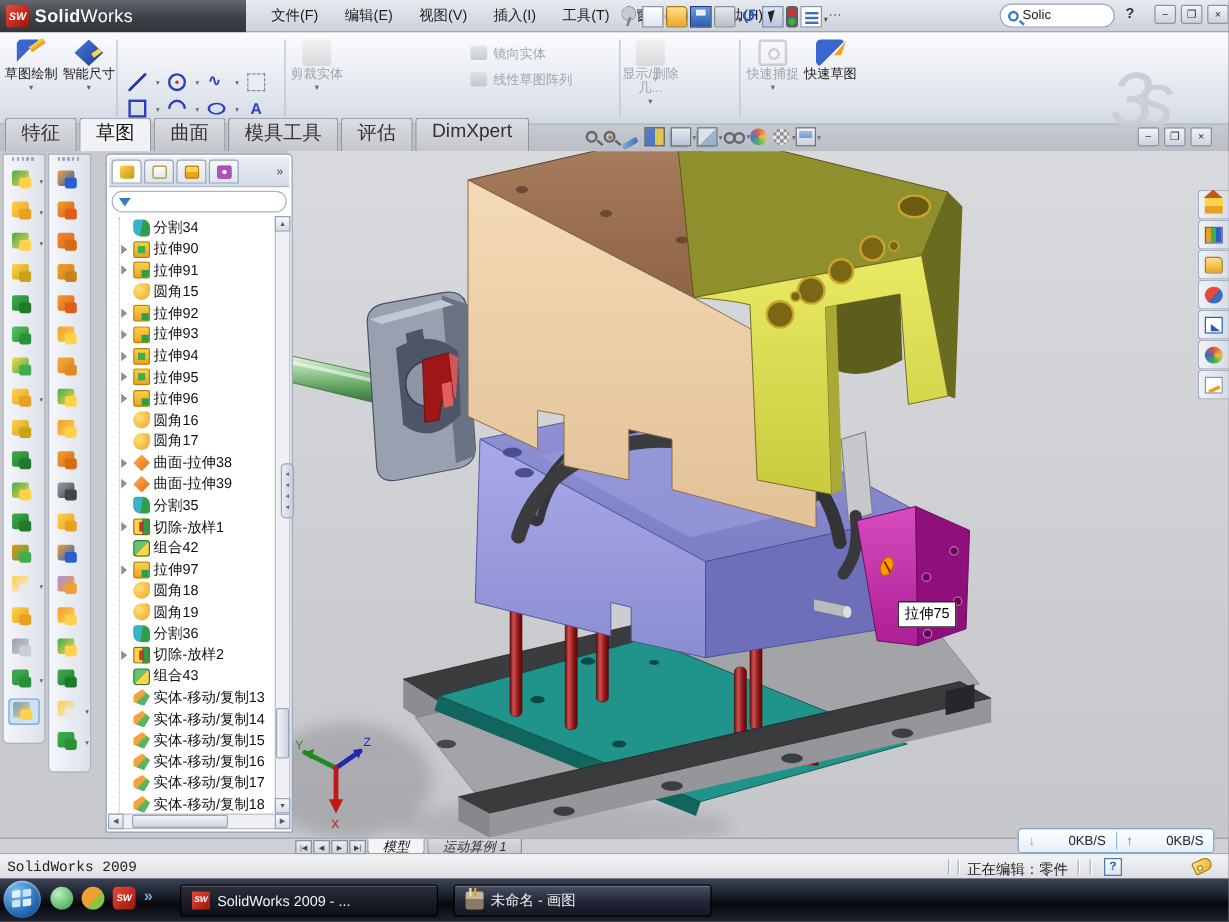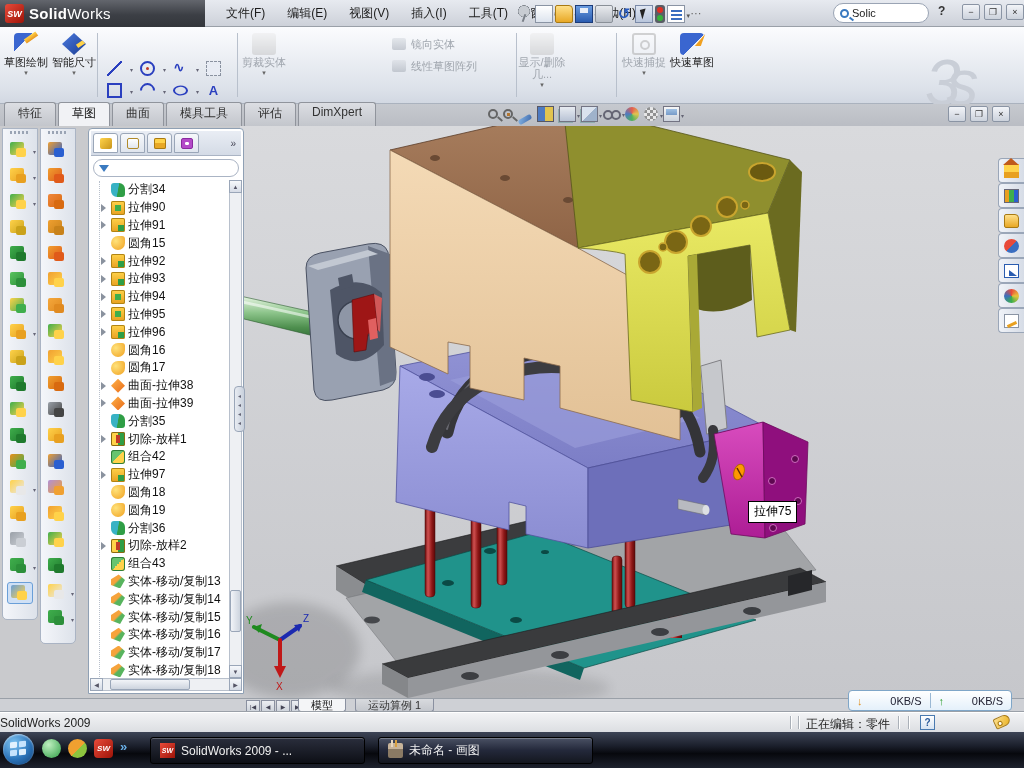--- a/index.html
+++ b/index.html
@@ -84,21 +84,21 @@
   #stack{left:392px;top:6px;width:146px;}
   .stkrow{display:flex;align-items:center;height:22px;gap:5px;}
   .stkrow .sic{width:14px;height:12px;background:linear-gradient(#d8dce2,#aab0ba);border-radius:2px;opacity:.6;}
   .stkrow .slabel{font-size:11px;color:#a0a6ae;white-space:nowrap;}
   .stkdd{position:absolute;right:-10px;font-size:7px;color:#a8aeb6;}
   #watermark{left:925px;top:26px;font-family:"DejaVu Serif","Liberation Serif",serif;font-style:italic;font-size:64px;color:#c9ced7;line-height:60px;}
   #watermark span:last-child{margin-left:-14px;}
   
   #tabstrip{left:0;top:104px;width:1024px;height:22px;background:linear-gradient(#c6c9cf,#babdc4);}
   #cmtabs{position:absolute;left:4px;bottom:0;display:flex;gap:2px;}
-  .cmtab{padding:2px 13px 3px;font-size:12px;color:#333;background:linear-gradient(#dcdee3,#c3c6cc);border:1px solid #90949c;border-bottom:none;border-radius:3px 3px 0 0;}
+  .cmtab{padding:2px 13px 3px;font-size:16px;color:#333;background:linear-gradient(#dcdee3,#c3c6cc);border:1px solid #90949c;border-bottom:none;border-radius:3px 3px 0 0;}
   .cmtab.active{background:#f1f2f5;color:#111;padding-bottom:4px;}
   #docctl{left:948px;top:2px;}
   
   .vcol{background:linear-gradient(90deg,#f4f6fa,#dde2ea);border:1px solid #aab4c4;border-radius:0 0 5px 5px;padding-top:9px;}
   .vcol .grip{position:absolute;top:2px;left:7px;width:20px;height:3px;background:repeating-linear-gradient(90deg,#9aa4b4 0 2px,transparent 2px 4px);}
   #lcol1{left:2px;top:128px;width:36px;height:492px;}
   #lcol2{left:40px;top:128px;width:36px;height:516px;}
   .ltile{position:relative;width:26px;height:22px;margin:2px auto 4px;border-radius:3px;}
   .ltile.pressed{background:#cfe0f5;border:1px solid #6a9fd8;}
   .ltile .s1{position:absolute;left:3px;top:2px;width:14px;height:13px;border-radius:2px;}
@@ -178,32 +178,32 @@
   .p-palette::after{content:"";position:absolute;right:1px;bottom:1px;width:0;height:0;border-top:6px solid transparent;border-left:8px solid #2a5cb0;}
   .p-appear{border-radius:50%;background:conic-gradient(#e84a3a,#e8c43a,#3aae4c,#3a6ec0,#e84a3a);}
   .p-props{background:#fff;border:1px solid #8a94a4;}
   .p-props::after{content:"";position:absolute;left:2px;top:8px;width:10px;height:3px;background:#e8a020;transform:rotate(-25deg);}
   
   #tooltip{left:748px;top:501px;background:#fff;border:1px solid #000;font-size:12px;color:#000;padding:1px 5px 2px;z-index:40;white-space:nowrap;}
   
   #bottomtabs{left:0;top:698px;width:1024px;height:14px;background:#ced0d5;border-top:1px solid #9aa0a8;}
   #navbtns{position:absolute;left:246px;top:1px;display:flex;gap:1px;}
   .nbtn{width:14px;height:12px;background:linear-gradient(#eceef2,#cfd4dc);border:1px solid #8a90a0;font-size:6px;color:#445;display:flex;align-items:center;justify-content:center;}
-  #doctabs{position:absolute;left:298px;top:0;display:flex;gap:9px;}
+  #doctabs{position:absolute;left:306px;top:0;display:flex;gap:2px;font-style:italic;}
   .dtab{padding:0 12px;font-size:11px;height:13px;display:flex;align-items:center;border:1px solid #8a90a0;border-top:none;background:linear-gradient(#d8dade,#c4c7cd);color:#333;border-radius:0 0 3px 3px;}
   .dtab.active{background:#f4f5f7;color:#111;}
   
   #netwidget{left:848px;top:690px;width:164px;height:21px;background:linear-gradient(#ffffff,#e4f0fa);border:1px solid #7fa6c8;border-radius:4px;display:flex;align-items:center;z-index:50;font-size:11px;color:#223;}
   #netwidget .cell{flex:1;display:flex;align-items:center;justify-content:space-between;padding:0 8px;}
   #netwidget .divider{width:1px;height:15px;background:#9ab8d4;}
   .arr-down{color:#e09020;font-weight:bold;}
   .arr-up{color:#2f9f2f;font-weight:bold;}
   
   #statusbar{left:0;top:712px;width:1024px;height:20px;background:linear-gradient(#f2f3f5,#dcdee2);border-top:1px solid #fff;box-shadow:0 -1px 0 #9aa0a8;font-size:12px;color:#222;}
-  #sb-left{position:absolute;left:0;top:3px;}
+  #sb-left{position:absolute;left:6px;top:3px;font-family:Liberation Mono, monospace;}
   #sb-edit{position:absolute;left:806px;top:3px;}
   .sbsep{position:absolute;top:3px;width:1px;height:13px;background:#aab0b8;box-shadow:1px 0 0 #fff;}
   #sb-help{position:absolute;left:920px;top:2px;width:15px;height:15px;background:linear-gradient(#fff,#d8e4f2);border:1px solid #4a7ab0;color:#2a5a9a;font-size:10px;font-weight:bold;text-align:center;line-height:14px;}
   #sb-tag{position:absolute;left:994px;top:3px;width:16px;height:11px;background:linear-gradient(135deg,#ffe08a,#e8b226);border:1px solid #a87a14;border-radius:2px 6px 6px 2px;transform:rotate(-25deg);}
   #sb-tag::after{content:"";position:absolute;left:2px;top:3px;width:3px;height:3px;border-radius:50%;background:#fff;border:1px solid #a87a14;}
   
   #taskbar{left:0;top:732px;width:1024px;height:36px;background:linear-gradient(#3d4456,#1a1e2a 40%,#07080d 60%,#1e222e);}
   #orb{position:absolute;left:3px;top:2px;width:31px;height:31px;border-radius:50%;background:radial-gradient(circle at 35% 30%,#7ec4f2,#2a72b8 55%,#123c6e);box-shadow:inset 0 1px 2px rgba(255,255,255,.6);}
   .flagpane{position:absolute;width:7px;height:6px;border-radius:1px;opacity:.95;}
   #quicklaunch{position:absolute;left:42px;top:7px;display:flex;gap:7px;align-items:center;}

